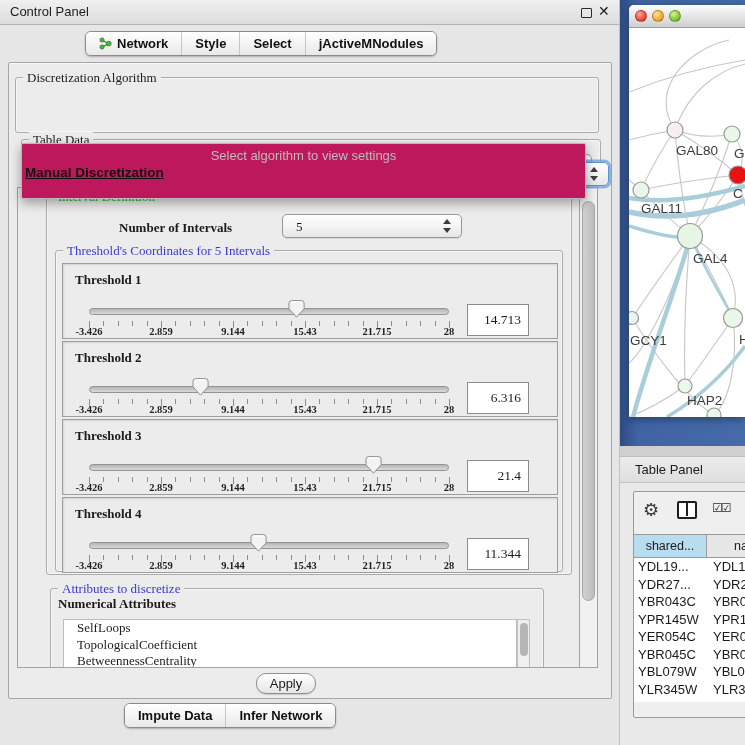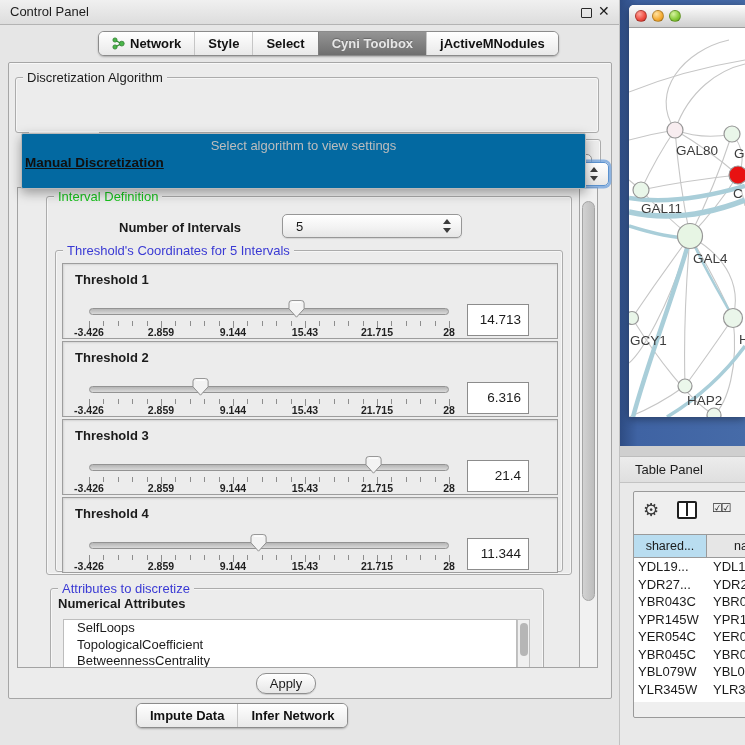--- a/index.html
+++ b/index.html
@@ -20,33 +20,33 @@
             box-shadow:0 1px 2px rgba(0,0,0,.25), inset 0 1px 0 rgba(255,255,255,.5);background:#fff;height:25px;}
   .seg{display:flex;align-items:center;gap:5px;padding:0 13px;font-size:13px;font-weight:600;color:#111;
        background:linear-gradient(#ffffff,#f3f3f3 55%,#e9e9e9);border-left:1px solid #c6c6c6;white-space:nowrap;}
   .seg:first-child{border-left:none;}
   .seg.selected{background:linear-gradient(#949494,#6f6f6f);color:#e7e7e7;text-shadow:0 -1px 1px rgba(0,0,0,.25);border-left-color:#7d7d7d;}
 
   
   #cp-body{position:absolute;left:8px;top:62px;width:604px;height:637px;background:#ececec;
            border:1px solid #a6a6a6;border-radius:2px;box-shadow:inset 0 1px 0 #f8f8f8;}
 
-  .group{position:absolute;border:1px solid #acacac;border-radius:3px;box-shadow:inset 0 0 0 1px rgba(255,255,255,.5);}
+  .group{position:absolute;border:1px solid #acacac;border-radius:3px;box-shadow:inset 0 0 0 1px rgba(255,255,255,.5);font-family:Liberation Serif, serif;}
   .group-title{position:absolute;top:-8px;left:7px;background:#ececec;padding:0 4px;font-size:13px;line-height:15px;white-space:nowrap;}
 
   .combo{position:absolute;background:linear-gradient(#ffffff,#f3f3f3 55%,#e6e6e6);border:1px solid #979797;border-radius:5px;
          box-shadow:0 1px 1px rgba(0,0,0,.10);font-size:13px;}
   .combo .cval{position:absolute;left:13px;top:0;line-height:22px;white-space:nowrap;}
   .spin{position:absolute;right:9px;top:50%;width:9px;height:14px;transform:translateY(-50%);}
   .spin:before,.spin:after{content:"";position:absolute;left:0;border-left:4.5px solid transparent;border-right:4.5px solid transparent;}
   .spin:before{top:0;border-bottom:5px solid #3c3c3c;}
   .spin:after{bottom:0;border-top:5px solid #3c3c3c;}
 
   
-  #algo-popup{position:absolute;left:12px;top:70px;width:565px;height:56px;background:#0369a1;border:1px solid #b9b9b9;
+  #algo-popup{position:absolute;left:12px;top:80px;width:565px;height:56px;background:#be185d;border:1px solid #b9b9b9;
               border-radius:2px;box-shadow:0 4px 12px rgba(0,0,0,.35);z-index:50;}
   #algo-popup .prompt{position:absolute;left:0;top:4px;width:100%;text-align:center;font-size:13px;color:#bdbdbd;}
   #algo-popup .opt{position:absolute;left:3px;width:97%;font-size:13.5px;color:#101010;white-space:nowrap;}
 
   
   #algo-combo{left:24px;top:99px;width:576px;height:24px;border:1px solid #5b92cf;
               box-shadow:0 0 0 2.5px rgba(110,160,220,.75);z-index:10;}
 
   
   #viewport{position:absolute;left:16px;top:186px;width:562px;height:481px;overflow:hidden;border:1px solid #a3a3a3;border-right:none;background:#ececec;}
@@ -113,39 +113,36 @@
 <div id="stage">
 
   <div id="control-panel">
 
     <div id="cp-titlebar">
       <span id="cp-title">Control Panel</span>
       <span class="float-ic"></span>
       <span class="close-ic">✕</span>
     </div>
 
-    <div class="seg-wrap" id="top-tabs" style="left:85px;top:31px;margin-left:13px;">
+    <div class="seg-wrap" id="top-tabs" style="left:85px;top:31px;">
         <div class="seg">
           <svg width="13" height="13" viewBox="0 0 13 13">
             <line x1="3.2" y1="3.2" x2="9.5" y2="6.6" stroke="#2e8b2e" stroke-width="1.2"></line>
             <line x1="3.2" y1="10" x2="9.5" y2="6.6" stroke="#2e8b2e" stroke-width="1.2"></line>
             <circle cx="3" cy="3" r="2.1" fill="#49b649" stroke="#2e7d2e" stroke-width="0.8"></circle>
             <circle cx="3" cy="10" r="2.1" fill="#49b649" stroke="#2e7d2e" stroke-width="0.8"></circle>
             <circle cx="9.8" cy="6.6" r="2.4" fill="#49b649" stroke="#2e7d2e" stroke-width="0.8"></circle>
           </svg>
           <span>Network</span>
         </div>
         <div class="seg">
           <span>Style</span>
         </div>
         <div class="seg">
           <span>Select</span>
-        </div>
-        <div class="seg selected">
-          <span>Cyni Toolbox</span>
         </div>
         <div class="seg">
           <span>jActiveMNodules</span>
         </div>
       </div>
 
     <div id="cp-body">
 
       <div class="group" style="left:6px;top:14px;width:584px;height:56px;">
         <span class="group-title">Discretization Algorithm</span>
@@ -364,21 +361,21 @@
         </div>
       </div>
 
       <div id="vscroll" style="left:570px;top:124px;">
         <div class="thumb"></div>
       </div>
 
       <div id="apply-btn">Apply</div>
     </div>
 
-    <div class="seg-wrap" id="bottom-tabs" style="left:136px;top:703px;">
+    <div class="seg-wrap" id="bottom-tabs" style="left:124px;top:703px;">
         <div class="seg">
           <span>Impute Data</span>
         </div>
         <div class="seg">
           <span>Infer Network</span>
         </div>
       </div>
   </div>
 
   <div id="net-frame">

